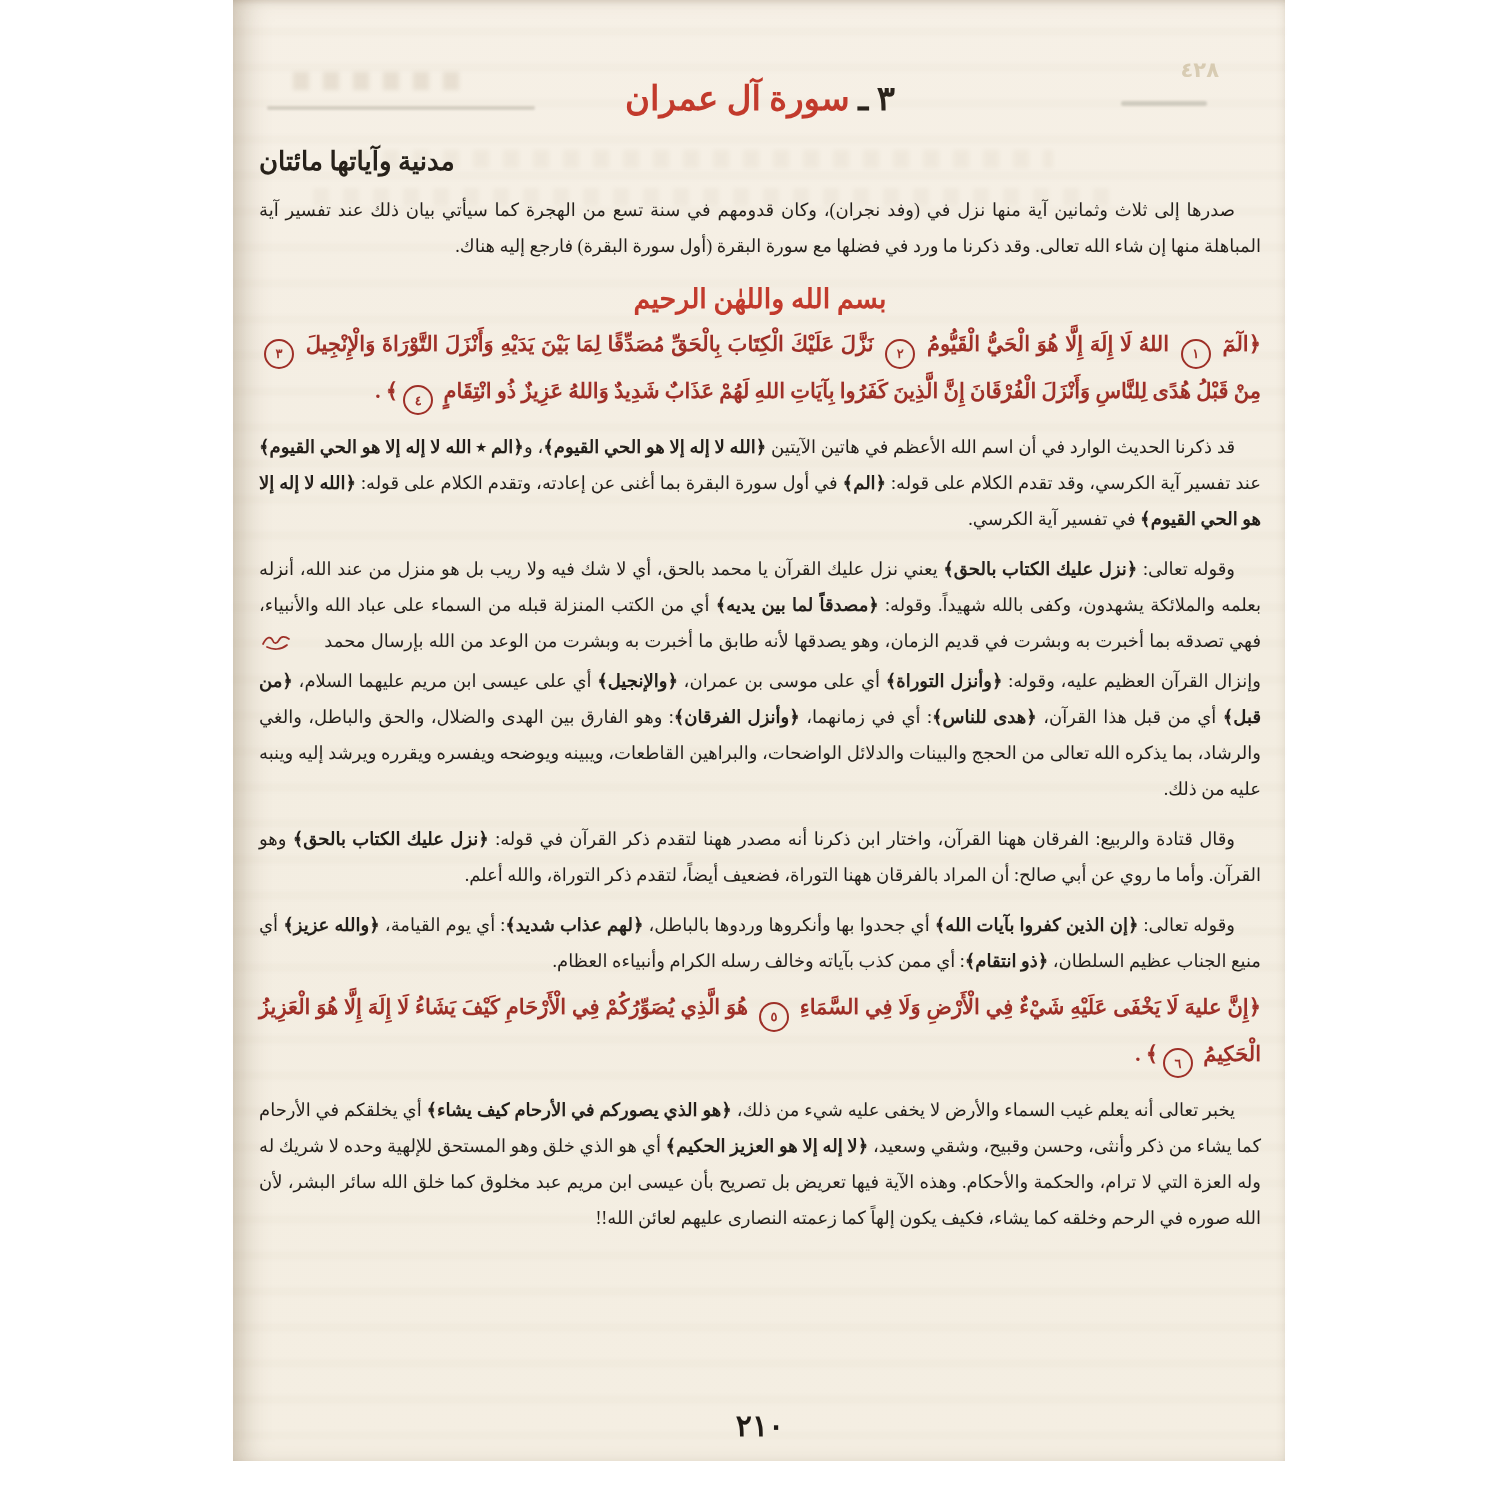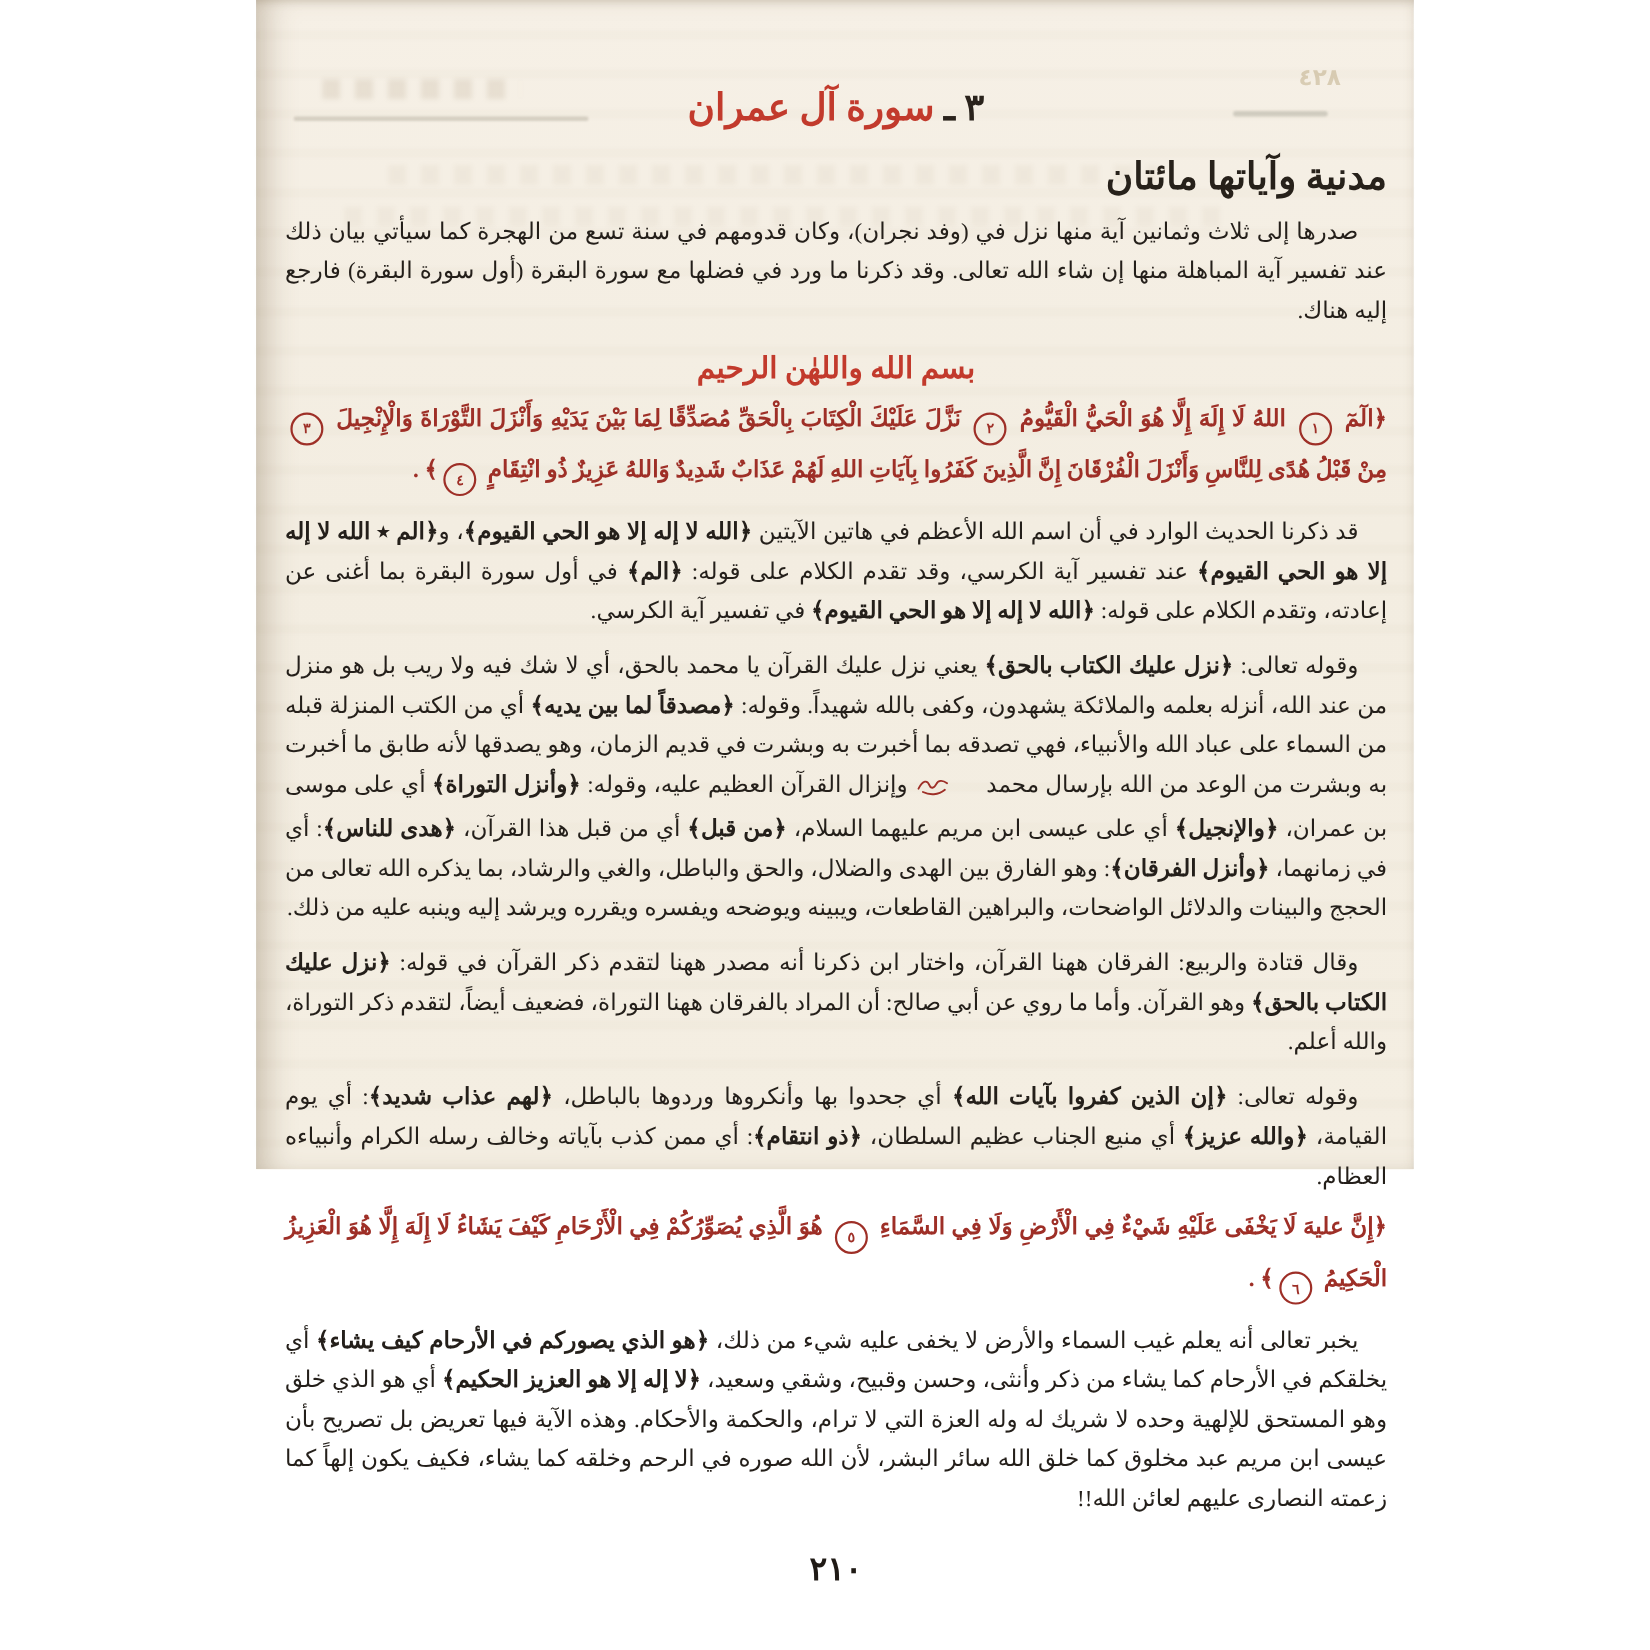--- a/index.html
+++ b/index.html
@@ -10,44 +10,44 @@
     --ghost:#b7a379;
   }
   html,body{margin:0;padding:0;}
   body{
     width:1500px;height:1500px;overflow:hidden;position:relative;
     background:#ffffff;
     font-family:"DejaVu Sans", sans-serif;
   }
   .scan{position:absolute;inset:0;}
   .page{
-    position:absolute;left:233px;top:0;width:1052px;height:1063px;
+    position:absolute;left:233px;top:0;width:1052px;height:1461px;
     background:linear-gradient(180deg,#f6f0e6 0%,#f3ede1 45%,#f4eee2 100%);
     box-shadow:
       inset 20px 0 30px -14px rgba(115,95,65,.38),
       inset -5px 0 12px -7px rgba(115,95,65,.20),
       inset 0 8px 10px -8px rgba(115,95,65,.28);
   }
   .content{
     position:absolute;top:0;right:24px;left:26px;bottom:0;
     direction:rtl;color:var(--ink);font-family:Liberation Serif, serif;
   }
   .surah-title{
     margin:78px 0 0 0;text-align:center;
     font-size:34px;line-height:42px;font-weight:bold;letter-spacing:1px;
   }
   .surah-title .num{color:#2a231c;}
   .surah-title .name{color:var(--heading-red);}
   .surah-subtitle{
-    margin:26px 0 0 0;text-align:right;
-    font-size:34px;line-height:32px;font-weight:bold;color:#27211a;
+    margin:26px 0 0 0;text-align:left;
+    font-size:26px;line-height:32px;font-weight:bold;color:#27211a;
   }
   .para{
     margin:14px 0 0 0;
-    font-size:21px;line-height:36px;
+    font-size:18px;line-height:36px;
     text-align:justify;text-indent:26px;
   }
   .para .bq{font-weight:bold;}
   .basmala{
     margin:18px 0 2px 0;text-align:center;
     font-size:27px;line-height:34px;font-weight:bold;color:var(--heading-red);
   }
   .quran{
     margin:6px 0 6px 0;
     color:var(--quran-red);font-weight:bold;

